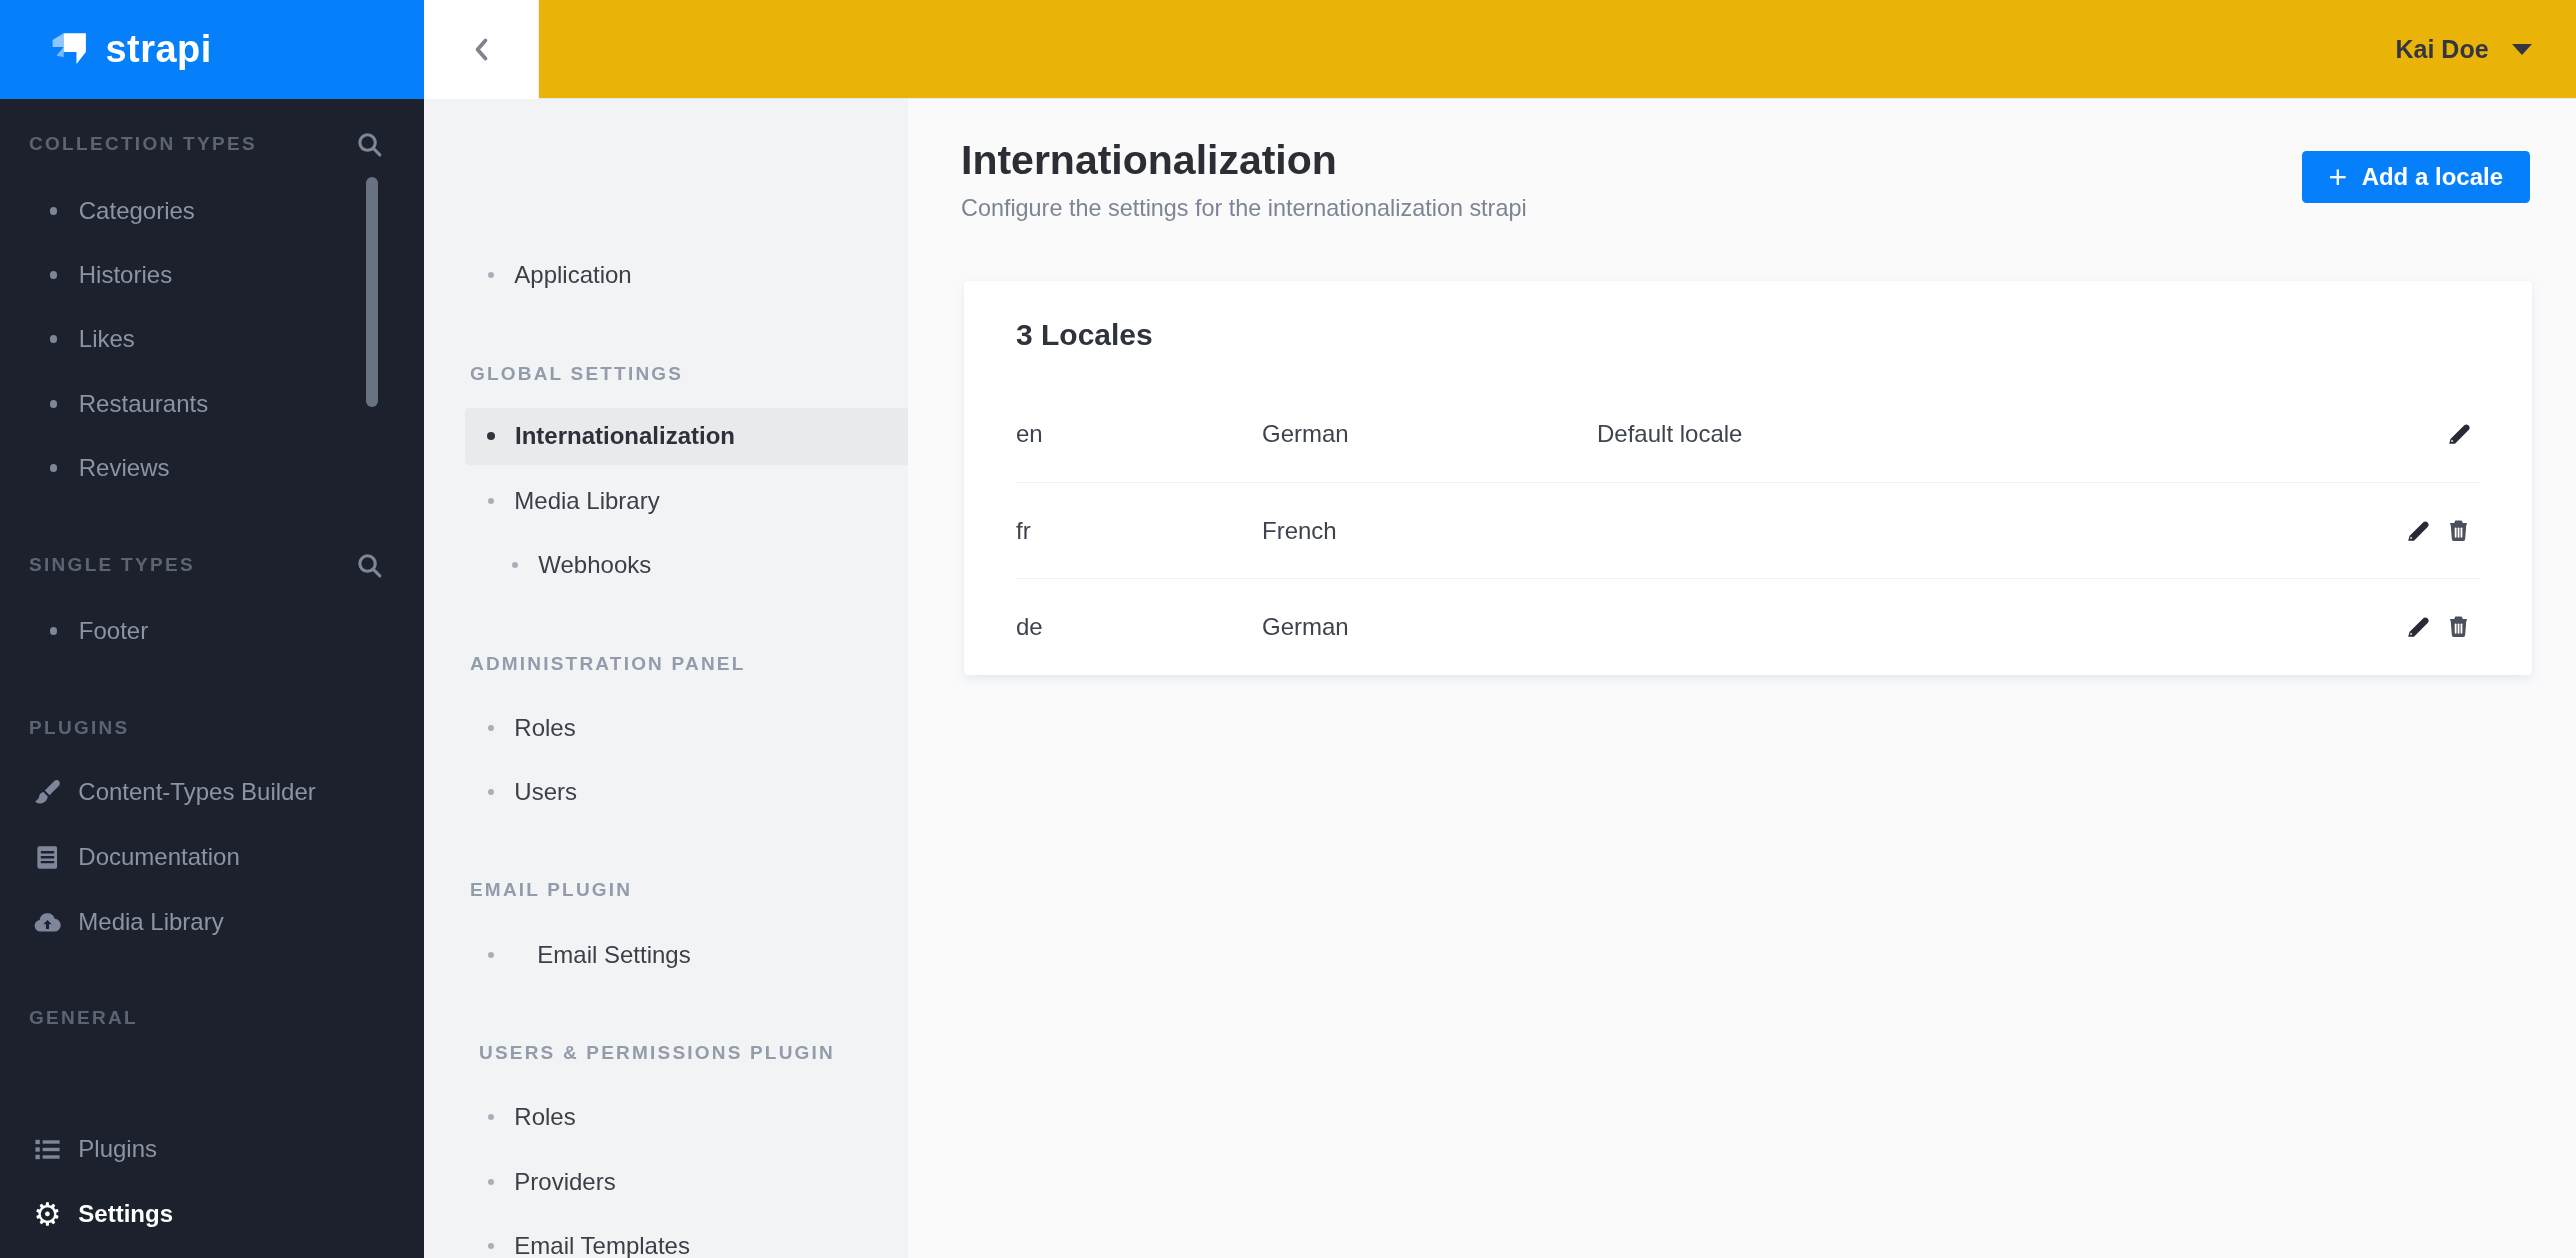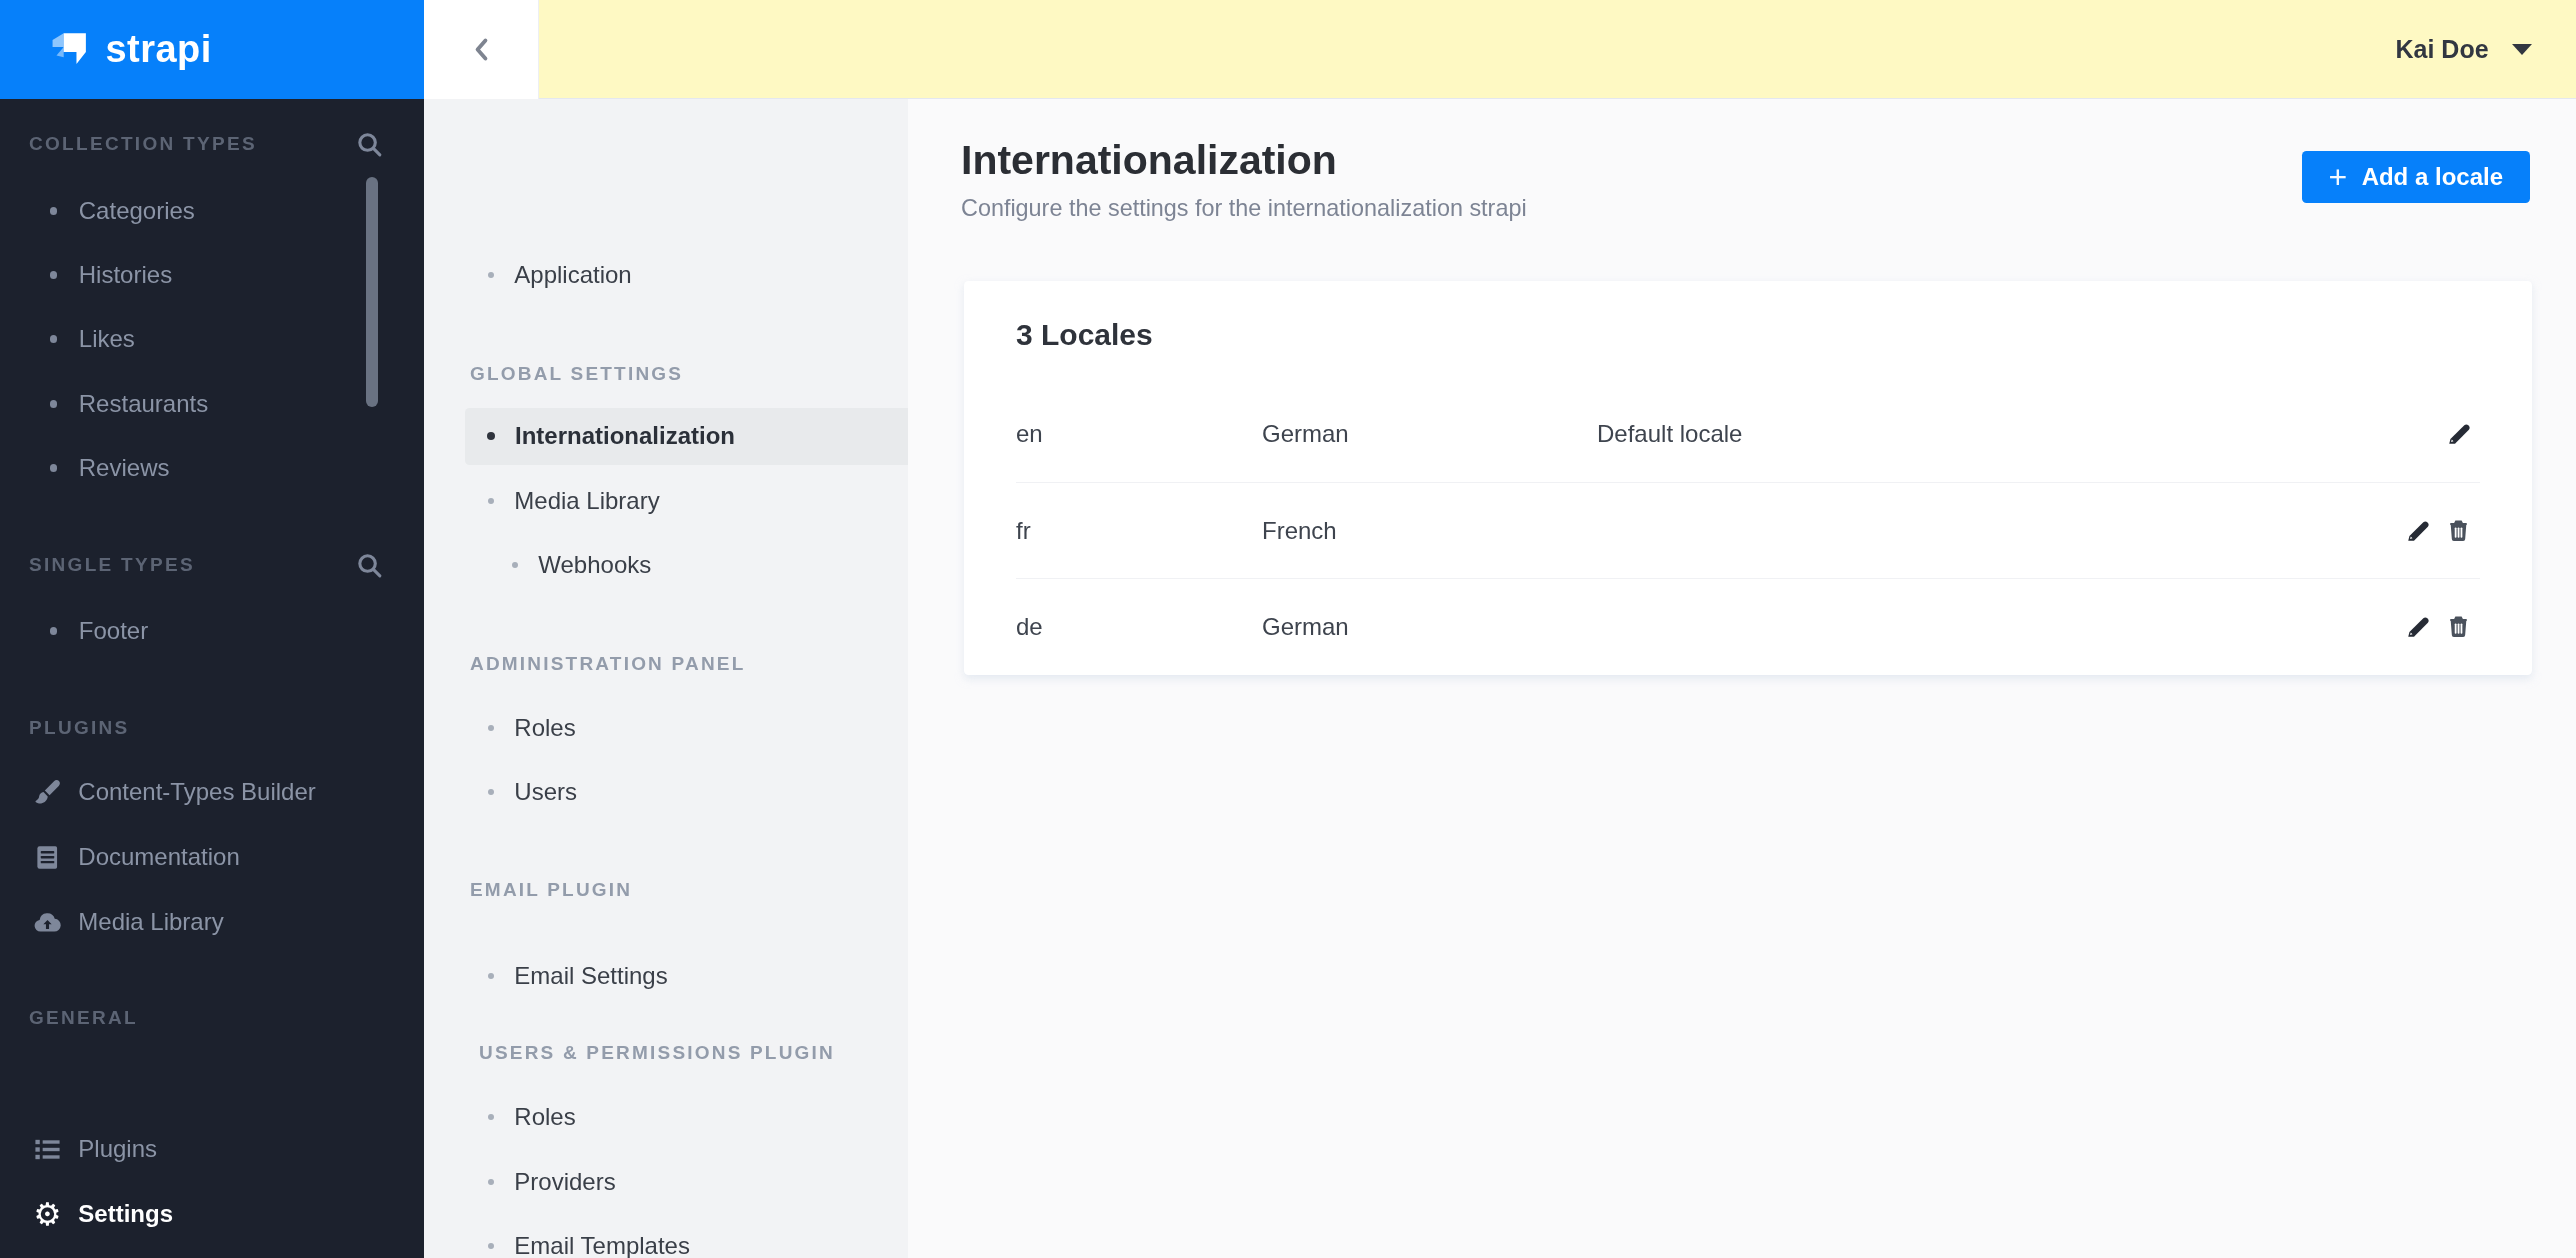--- a/index.html
+++ b/index.html
@@ -70,21 +70,21 @@
   .sub-active-bg {
     position:absolute; left:41px; top:309px; width:832px; height:57px;
     background:#E8EAEC; border-radius:4.5px;
   }
   .sub-item.active .bullet { background:#2F343D; width:8px; height:8px; margin-left:63px; }
   .sub-item.active .s-label { color:#2B3039; font-weight:700; }
 
   
   .topbar {
     position:absolute; left:424px; top:0; width:2152px; height:99px;
-    background:#fef9c3; border-bottom:0.9px solid #E4E8EF;
+    background:#eab308; border-bottom:0.9px solid #E4E8EF;
   }
   .back-cell {
     position:absolute; left:0; top:0; width:115px; height:99px;
     border-right:0.9px solid #EDEFF3; display:flex; align-items:center; justify-content:center;
     cursor:pointer; background:#FFFFFF;
   }
   .user-menu {
     position:absolute; right:44px; top:0; height:99px;
     display:flex; align-items:center; cursor:pointer;
   }
@@ -281,21 +281,21 @@
     <div class="sub-item" style="top:611px;">
       <span class="bullet"></span>
       <span class="s-label">Roles</span>
     </div>
     <div class="sub-item" style="top:675px;">
       <span class="bullet"></span>
       <span class="s-label">Users</span>
     </div>
 
     <div class="sub-label" style="top:773px;">EMAIL PLUGIN</div>
-    <div class="sub-item" style="top:859px;">
+    <div class="sub-item" style="top:838px;gap:23px;">
       <span class="bullet"></span>
       <span class="s-label">Email Settings</span>
     </div>
 
     <div class="sub-label" style="top:936px;margin-left:9px;">USERS &amp; PERMISSIONS PLUGIN</div>
     <div class="sub-item" style="top:1000px;">
       <span class="bullet"></span>
       <span class="s-label">Roles</span>
     </div>
     <div class="sub-item" style="top:1065px;">

